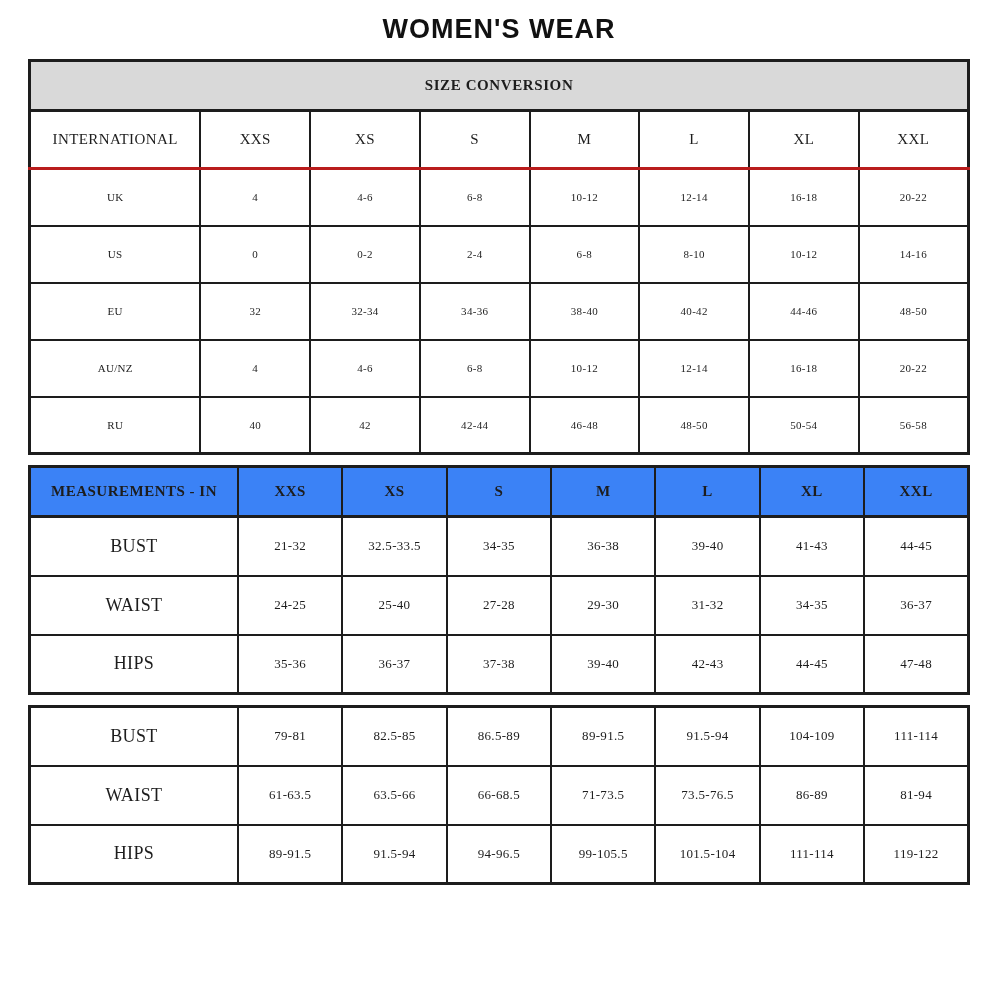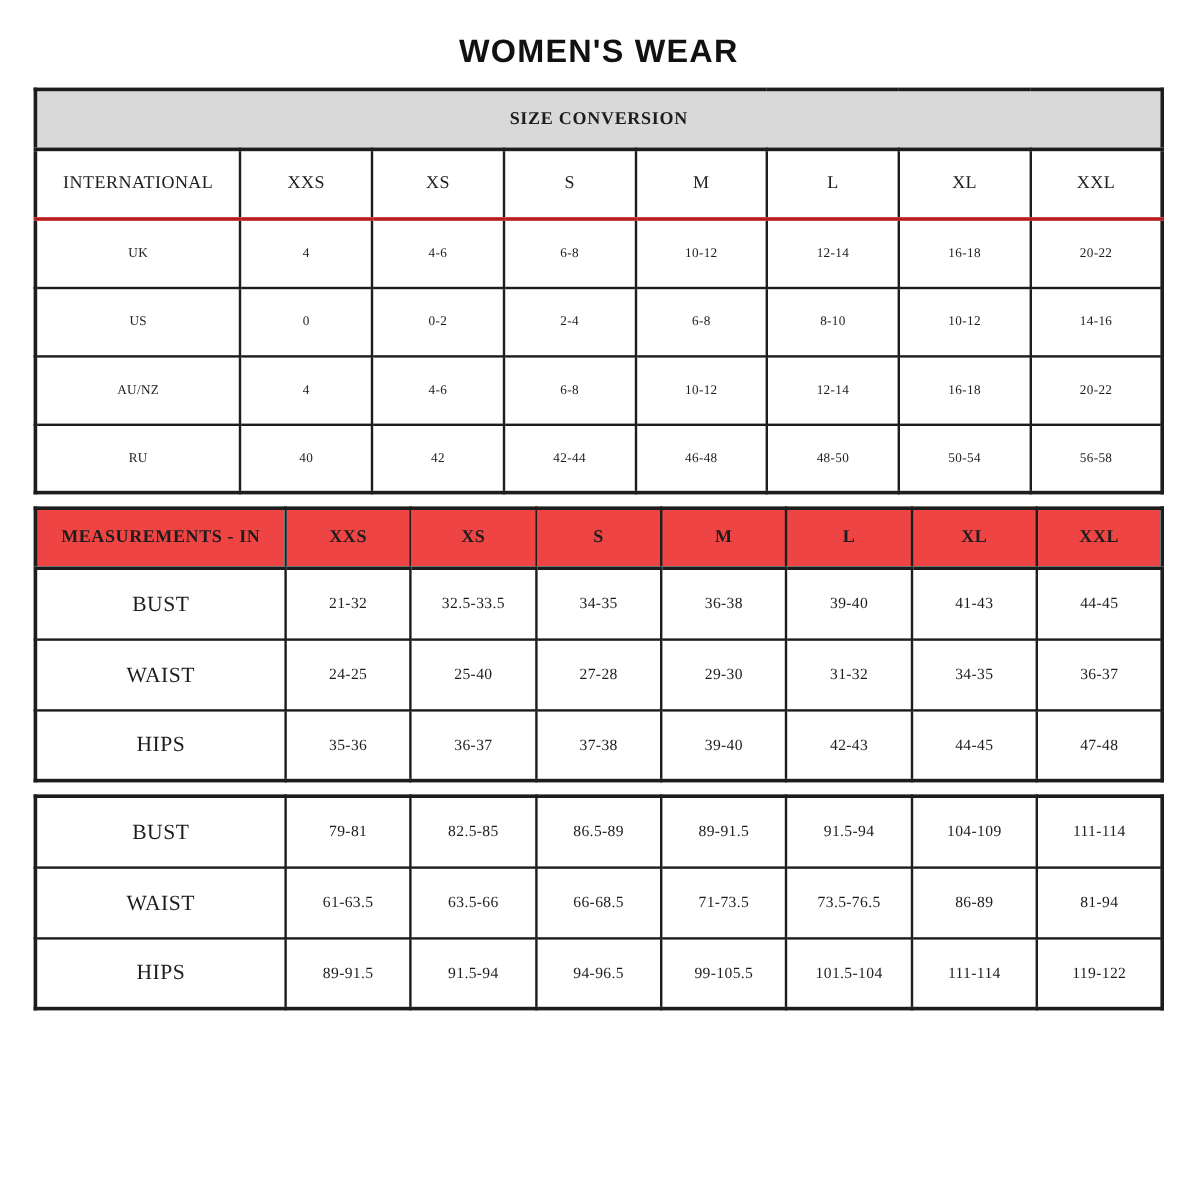--- a/index.html
+++ b/index.html
@@ -5,21 +5,21 @@
   * { margin: 0; padding: 0; box-sizing: border-box; }
   html, body { background: #ffffff; }
   body {
     width: 1000px;
     height: 1000px;
     font-family: "Liberation Sans", sans-serif;
     color: #1d1d1d;
   }
   .page {
     width: 1000px;
-    padding: 24px 30px 0 28px;
+    padding: 10px 30px 0 28px;
   }
   .page-title {
     text-align: center;
     font-size: 27px;
     font-weight: 700;
     letter-spacing: 1px;
     padding: 4px 0 14px 0;
     color: #111111;
   }
   table.tbl {
@@ -55,21 +55,21 @@
   }
   .conv .data-row td {
     height: 57px;
     font-size: 11px;
     font-weight: 400;
     letter-spacing: 0.3px;
   }
   
   .meas .head-row th {
     height: 50px;
-    background: #ef4444;
+    background: #3b82f6;
     font-size: 15px;
     font-weight: 700;
     letter-spacing: 0.5px;
     border-bottom: 3px solid #1d1d1d;
   }
   .meas .data-row td {
     height: 59px;
     font-size: 13px;
     font-weight: 400;
     letter-spacing: 0.3px;
@@ -122,20 +122,30 @@
         </tr>
         <tr class="data-row">
           <td class="row-label">US</td>
           <td>0</td>
           <td>0-2</td>
           <td>2-4</td>
           <td>6-8</td>
           <td>8-10</td>
           <td>10-12</td>
           <td>14-16</td>
+        </tr>
+        <tr class="data-row">
+          <td class="row-label">EU</td>
+          <td>32</td>
+          <td>32-34</td>
+          <td>34-36</td>
+          <td>38-40</td>
+          <td>40-42</td>
+          <td>44-46</td>
+          <td>48-50</td>
         </tr>
         <tr class="data-row">
           <td class="row-label">AU/NZ</td>
           <td>4</td>
           <td>4-6</td>
           <td>6-8</td>
           <td>10-12</td>
           <td>12-14</td>
           <td>16-18</td>
           <td>20-22</td>

